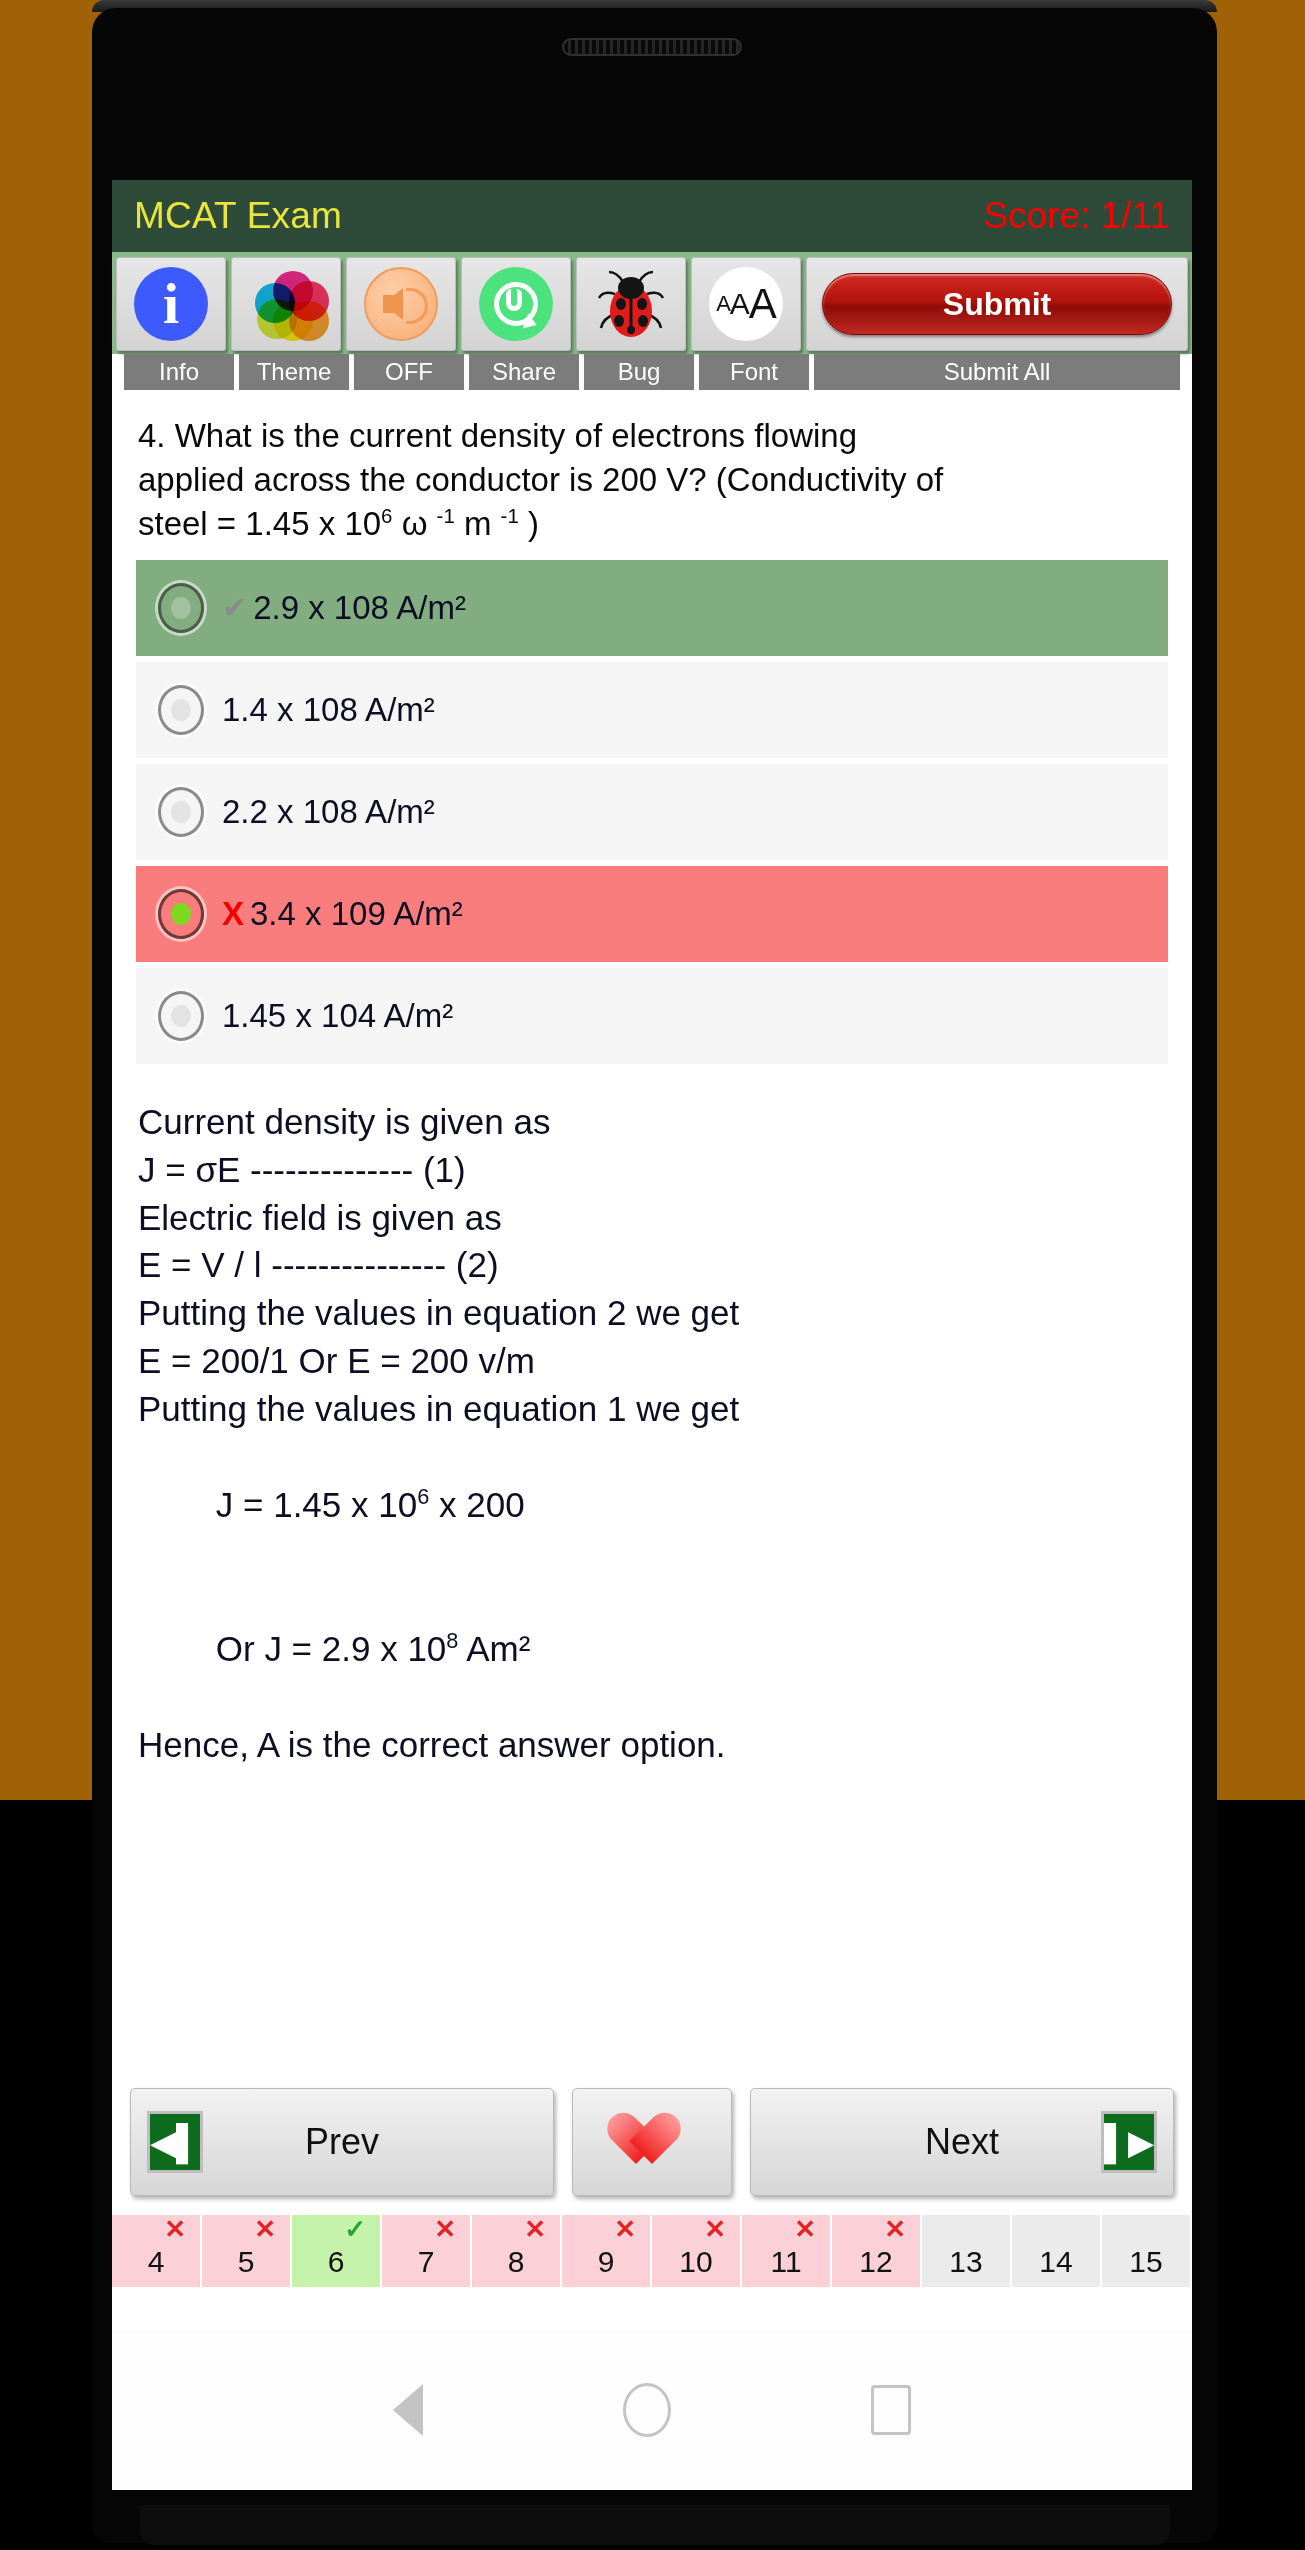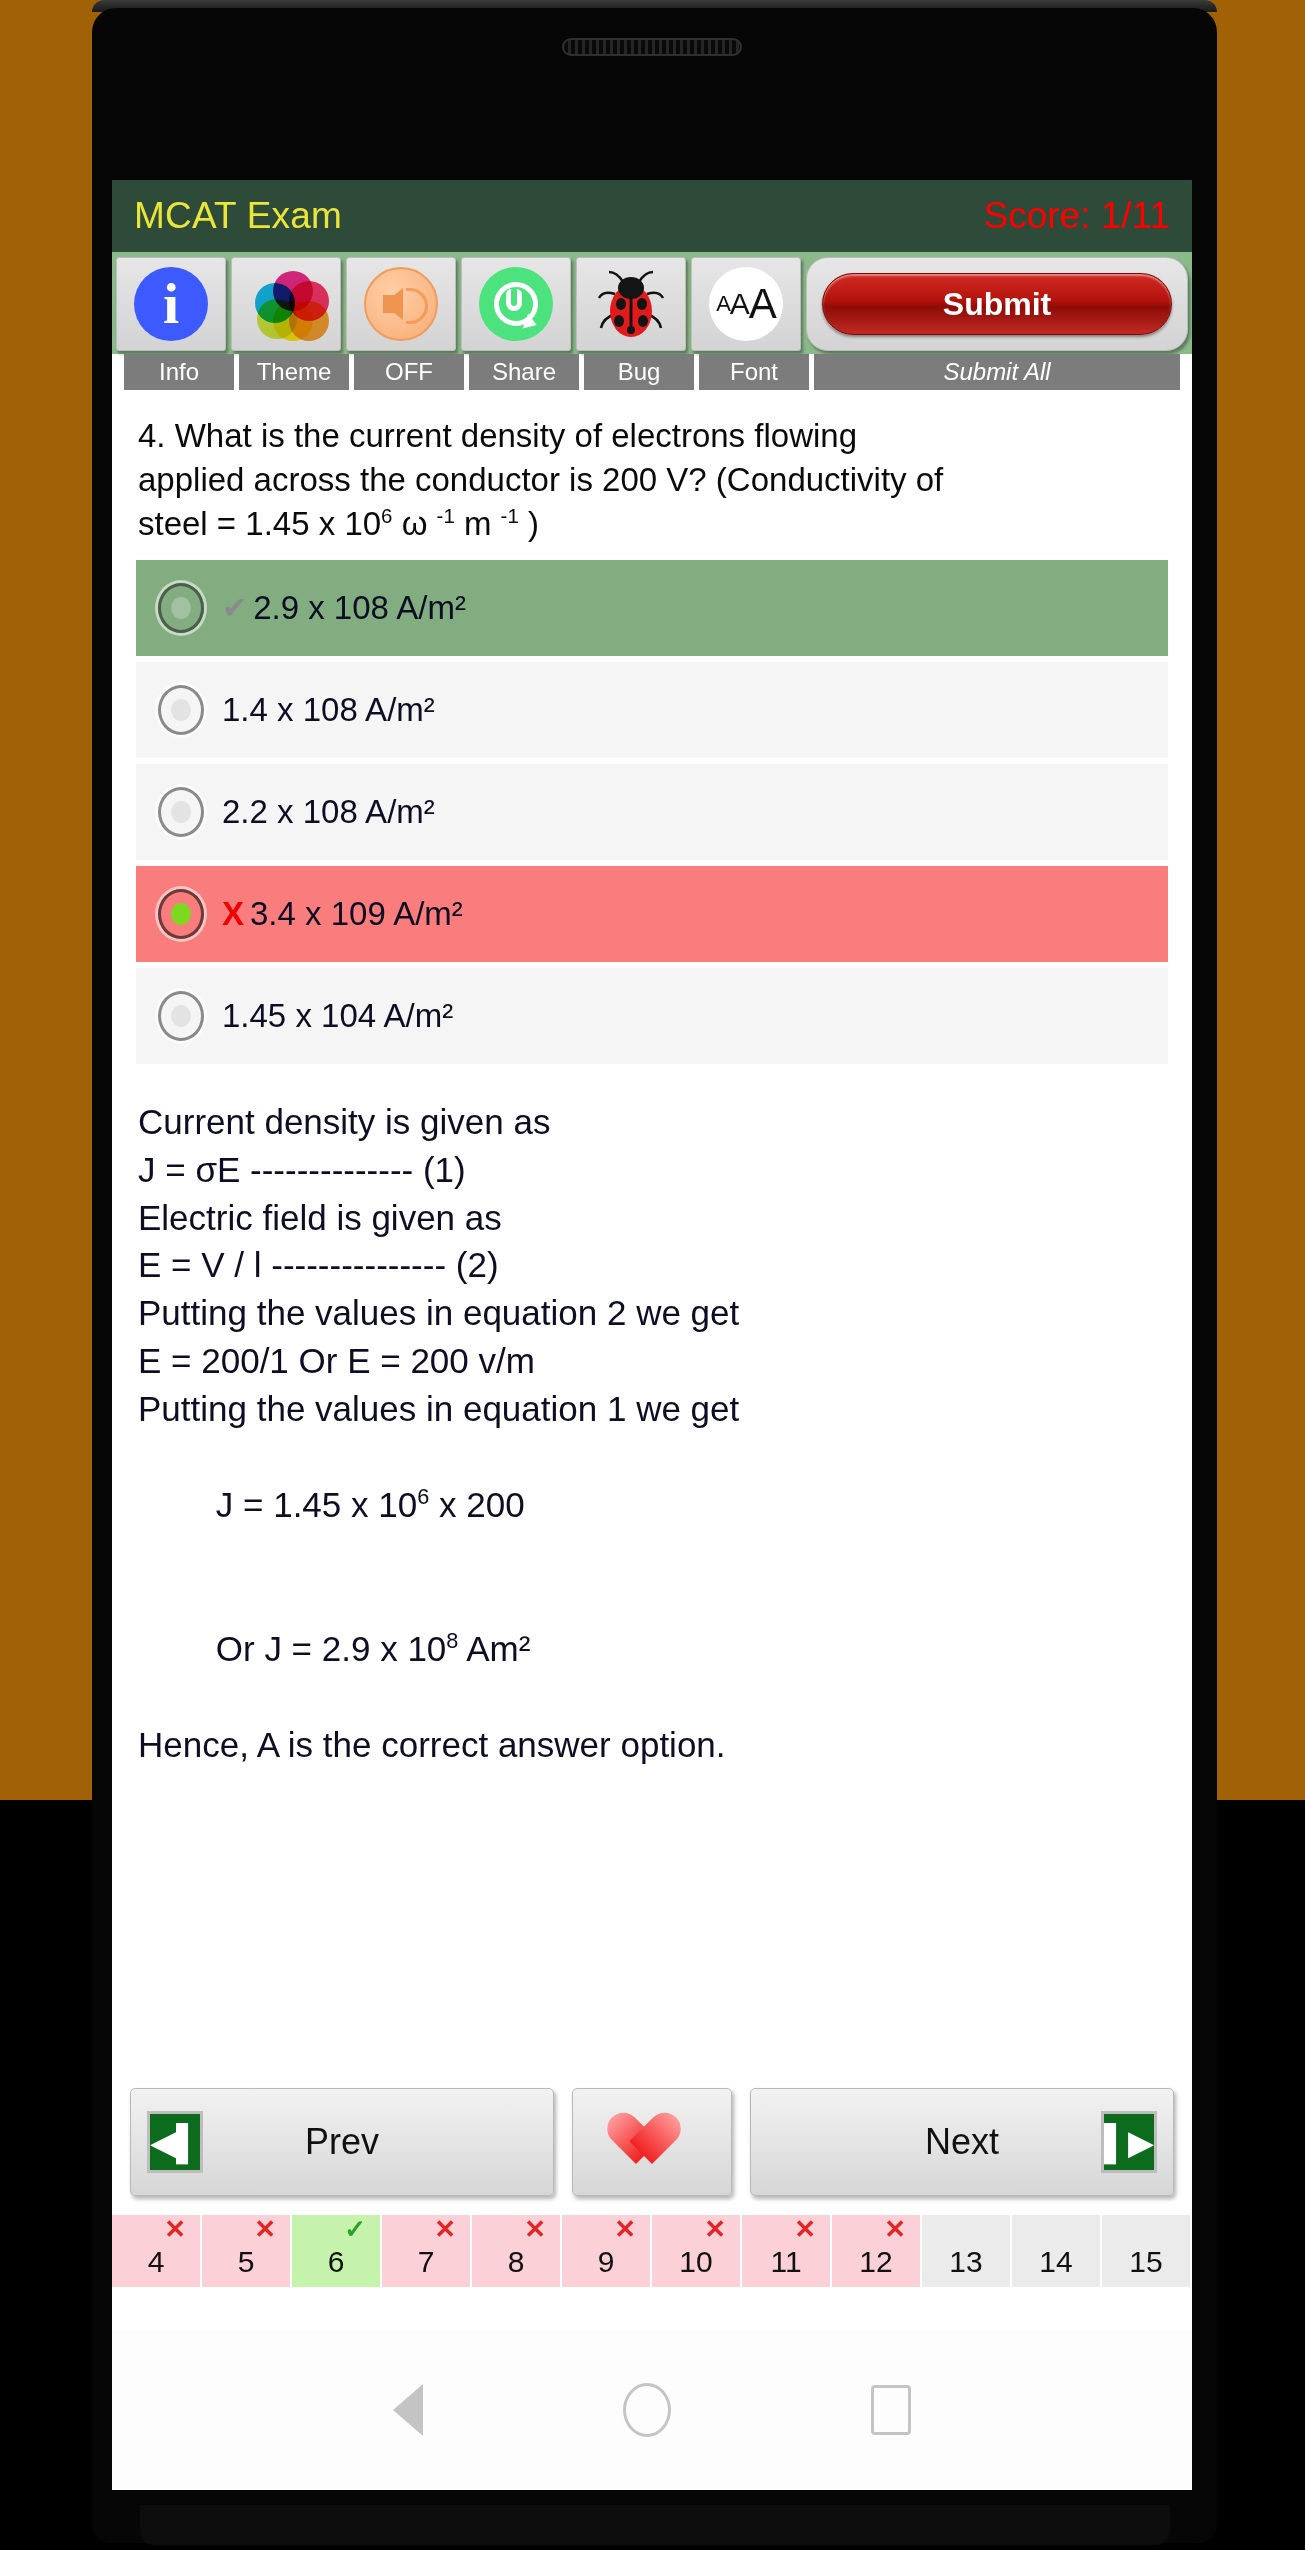--- a/index.html
+++ b/index.html
@@ -91,21 +91,21 @@
   }
   .tool-cell {
     flex: 0 0 auto;
     width: 110px;
     background: linear-gradient(#e6e6e6,#d3d3d3);
     border: 1px solid #bdbdbd;
     border-radius: 3px;
     box-shadow: 2px 3px 3px rgba(0,0,0,.35);
     display: flex; align-items: center; justify-content: center;
   }
-  .tool-cell.wide { flex: 1 1 auto; width: auto; border-radius: 22px; }
+  .tool-cell.wide { flex: 1 1 auto; width: auto; }
 
   .icon-circle {
     width: 74px; height: 74px; border-radius: 50%;
     display: flex; align-items: center; justify-content: center;
   }
   .ic-info {
     background: #3d5afe;
     color: #fff; font-size: 58px; font-weight: bold;
     font-family: "Liberation Serif", serif;
     line-height: 1;
@@ -188,21 +188,21 @@
     padding: 0 12px;
     background: #fff;
   }
   .tlabel {
     flex: 0 0 auto; width: 110px;
     background: #7c7c7c;
     color: #fff;
     font-size: 24px;
     display: flex; align-items: center; justify-content: center;
   }
-  .tlabel.wide { flex: 1 1 auto; width: auto; font-style: italic; }
+  .tlabel.wide { flex: 1 1 auto; width: auto; }
 
   
   #qtext {
     padding: 24px 26px 8px 26px;
     font-size: 33px;
     line-height: 1.33;
     color: #0a0a0a;
   }
   sup { font-size: .62em; vertical-align: super; }
 

